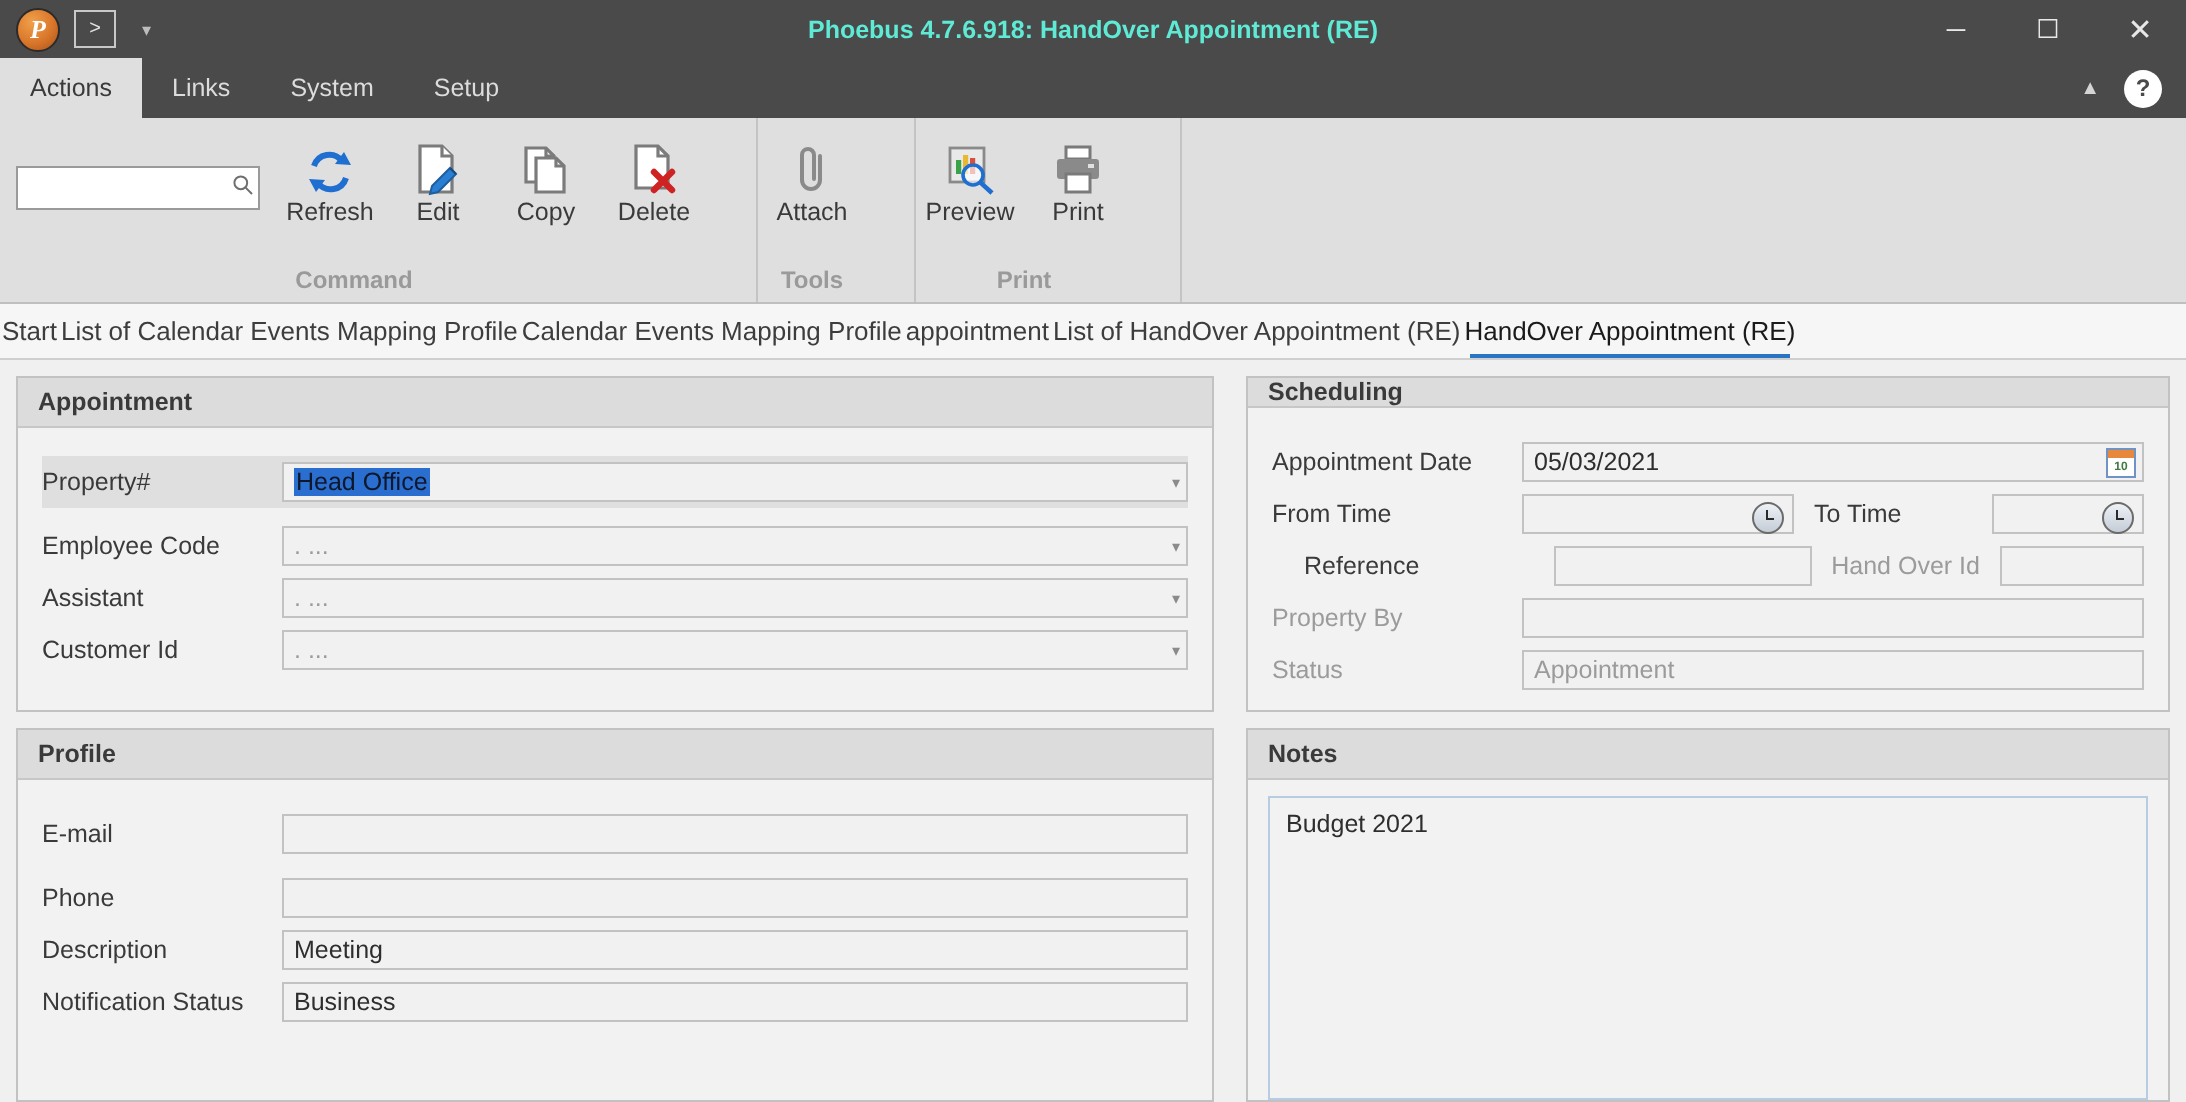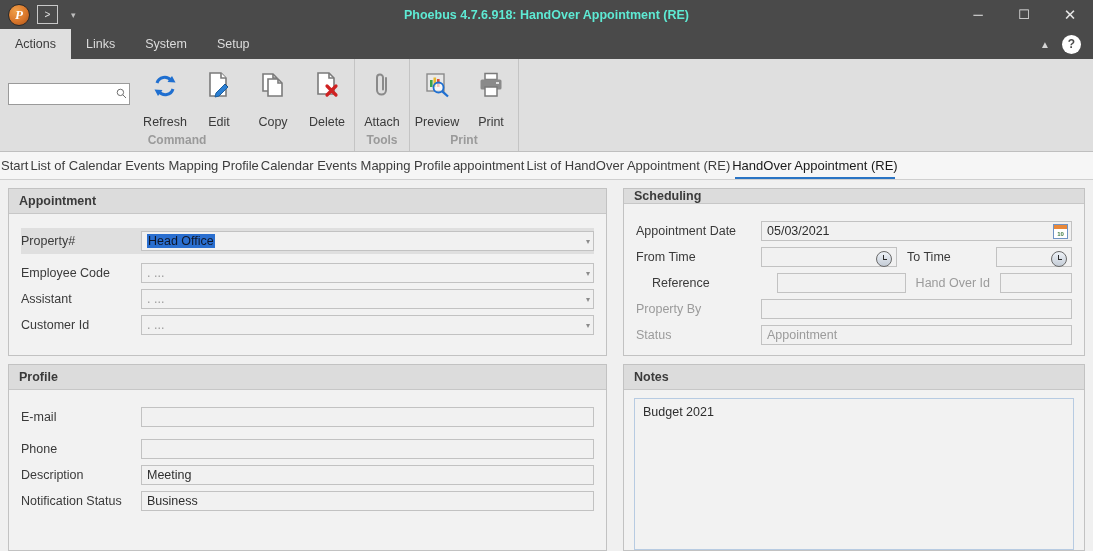--- a/index.html
+++ b/index.html
@@ -33,29 +33,29 @@
   .menuitem{display:flex;align-items:center;padding:0 15px;color:#dcdcdc;font-size:12.5px;}
   .menuitem.active{background:#dfdfdf;color:#3a3a3a;}
   .menuright{margin-left:auto;display:flex;align-items:center;gap:12px;padding-right:12px;}
   .collapse-caret{color:#d5d5d5;font-size:10px;}
   .helpbtn{width:19px;height:19px;border-radius:50%;background:#ffffff;color:#4a4a4a;
     display:flex;align-items:center;justify-content:center;font-size:12px;font-weight:bold;}
 
   
   .ribbon{height:92px;background:#dfdfdf;border-bottom:1px solid #bfbfbf;display:flex;flex:0 0 auto;position:relative;}
   .rgroup{display:flex;flex-direction:column;height:92px;position:relative;}
-  .rgroup + .rgroup{border-left:1px solid #c4c4c4;}
+  .rgroup + .rgroup{border-left:1px solid #c4c4c4;margin-left:24px;}
   .rgroup-items{flex:1;display:flex;align-items:flex-start;padding-top:6px;}
   .rgroup-label{height:22px;line-height:22px;text-align:center;color:#9a9a9a;font-size:12px;font-weight:bold;}
   .searchwrap{display:flex;align-items:center;padding:0 8px;height:58px;}
   .searchbox{width:120px;height:20px;background:#fff;border:1px solid #9a9a9a;display:flex;align-items:center;}
   .searchbox input{border:0;outline:none;flex:1;height:18px;font-family:"Liberation Sans",sans-serif;font-size:11px;
     padding-left:4px;background:transparent;color:#333;width:90px;}
   .search-icon{width:16px;color:#777;font-size:11px;text-align:center;}
-  .rbtn{width:54px;display:flex;flex-direction:column;align-items:center;gap:16px;padding-top:2px;}
+  .rbtn{width:54px;display:flex;flex-direction:column;align-items:center;gap:0;padding-top:2px;}
   .rbtn .ico{height:32px;display:flex;align-items:flex-end;justify-content:center;}
   .rbtn .lbl{font-size:12.5px;color:#3a3a3a;}
 
   
   .tabstrip{height:27px;background:#f6f6f6;border-bottom:1px solid #cfcfcf;display:flex;align-items:stretch;flex:0 0 auto;}
   .tab{display:flex;align-items:center;padding:0 1px;font-size:13px;color:#3d3d3d;position:relative;white-space:nowrap;}
   .tab.active{color:#1a1a1a;}
   .tab.active:after{content:"";position:absolute;left:4px;right:4px;bottom:0;height:2px;background:#2a74c4;}
 
   

